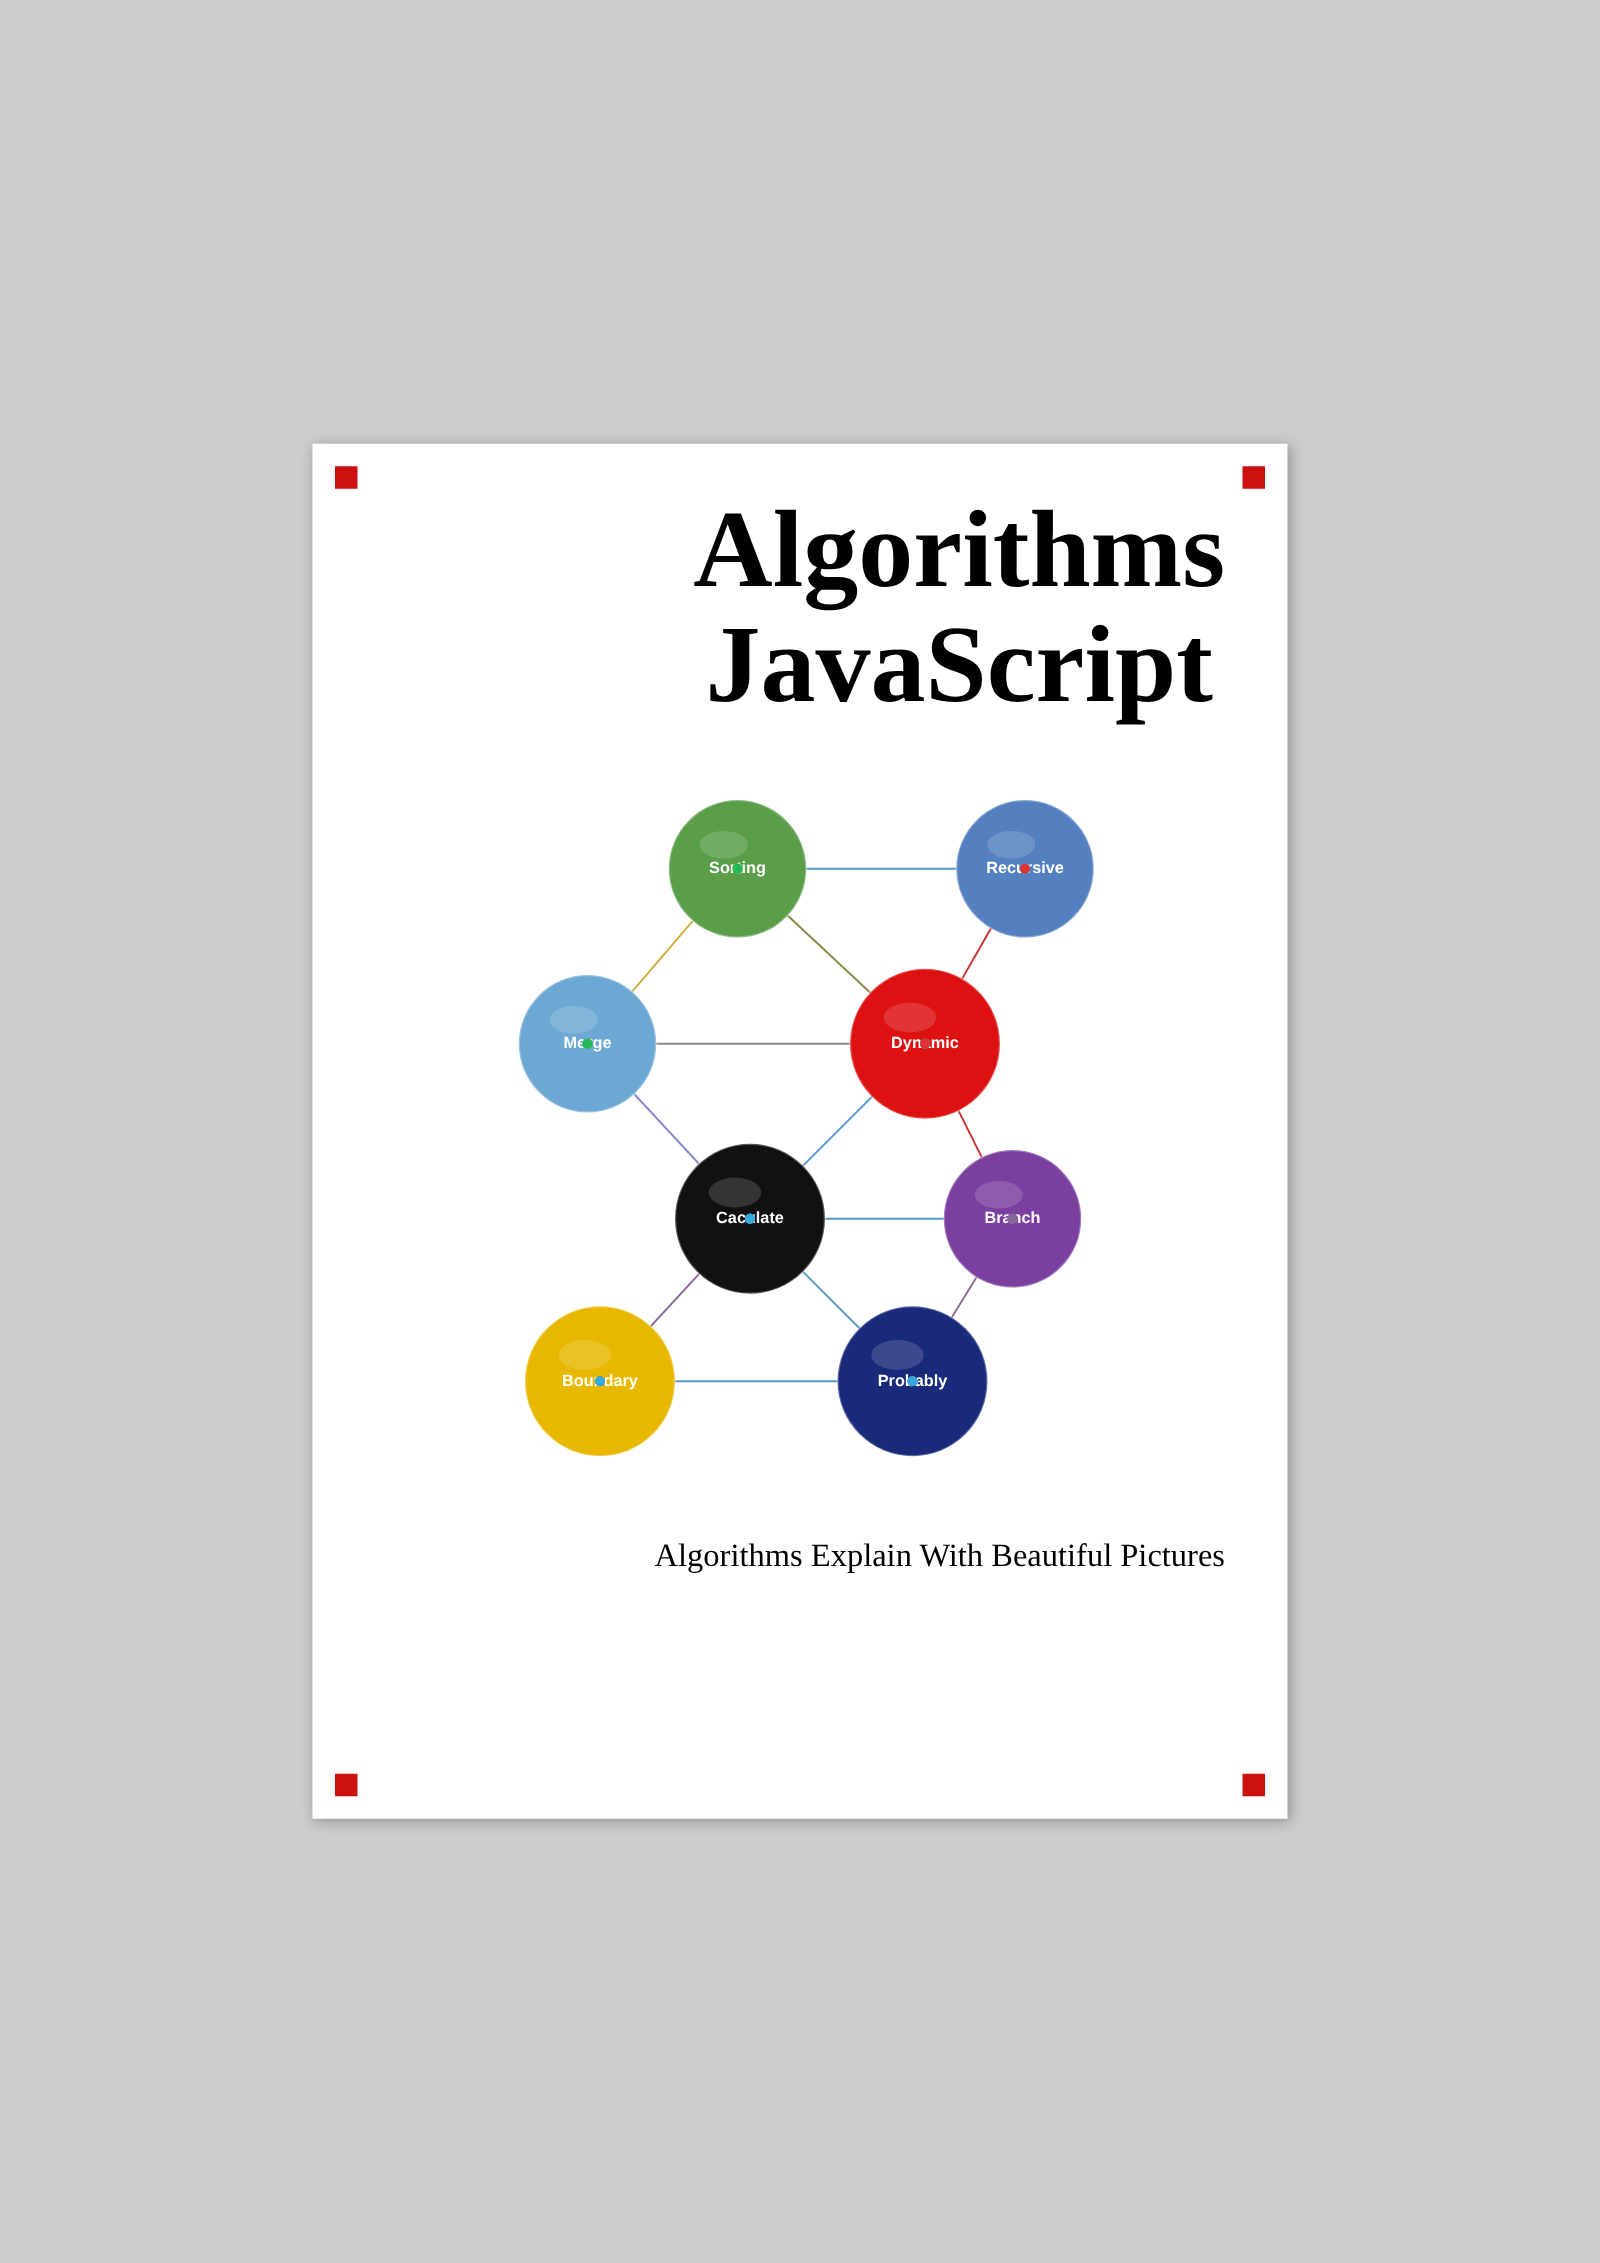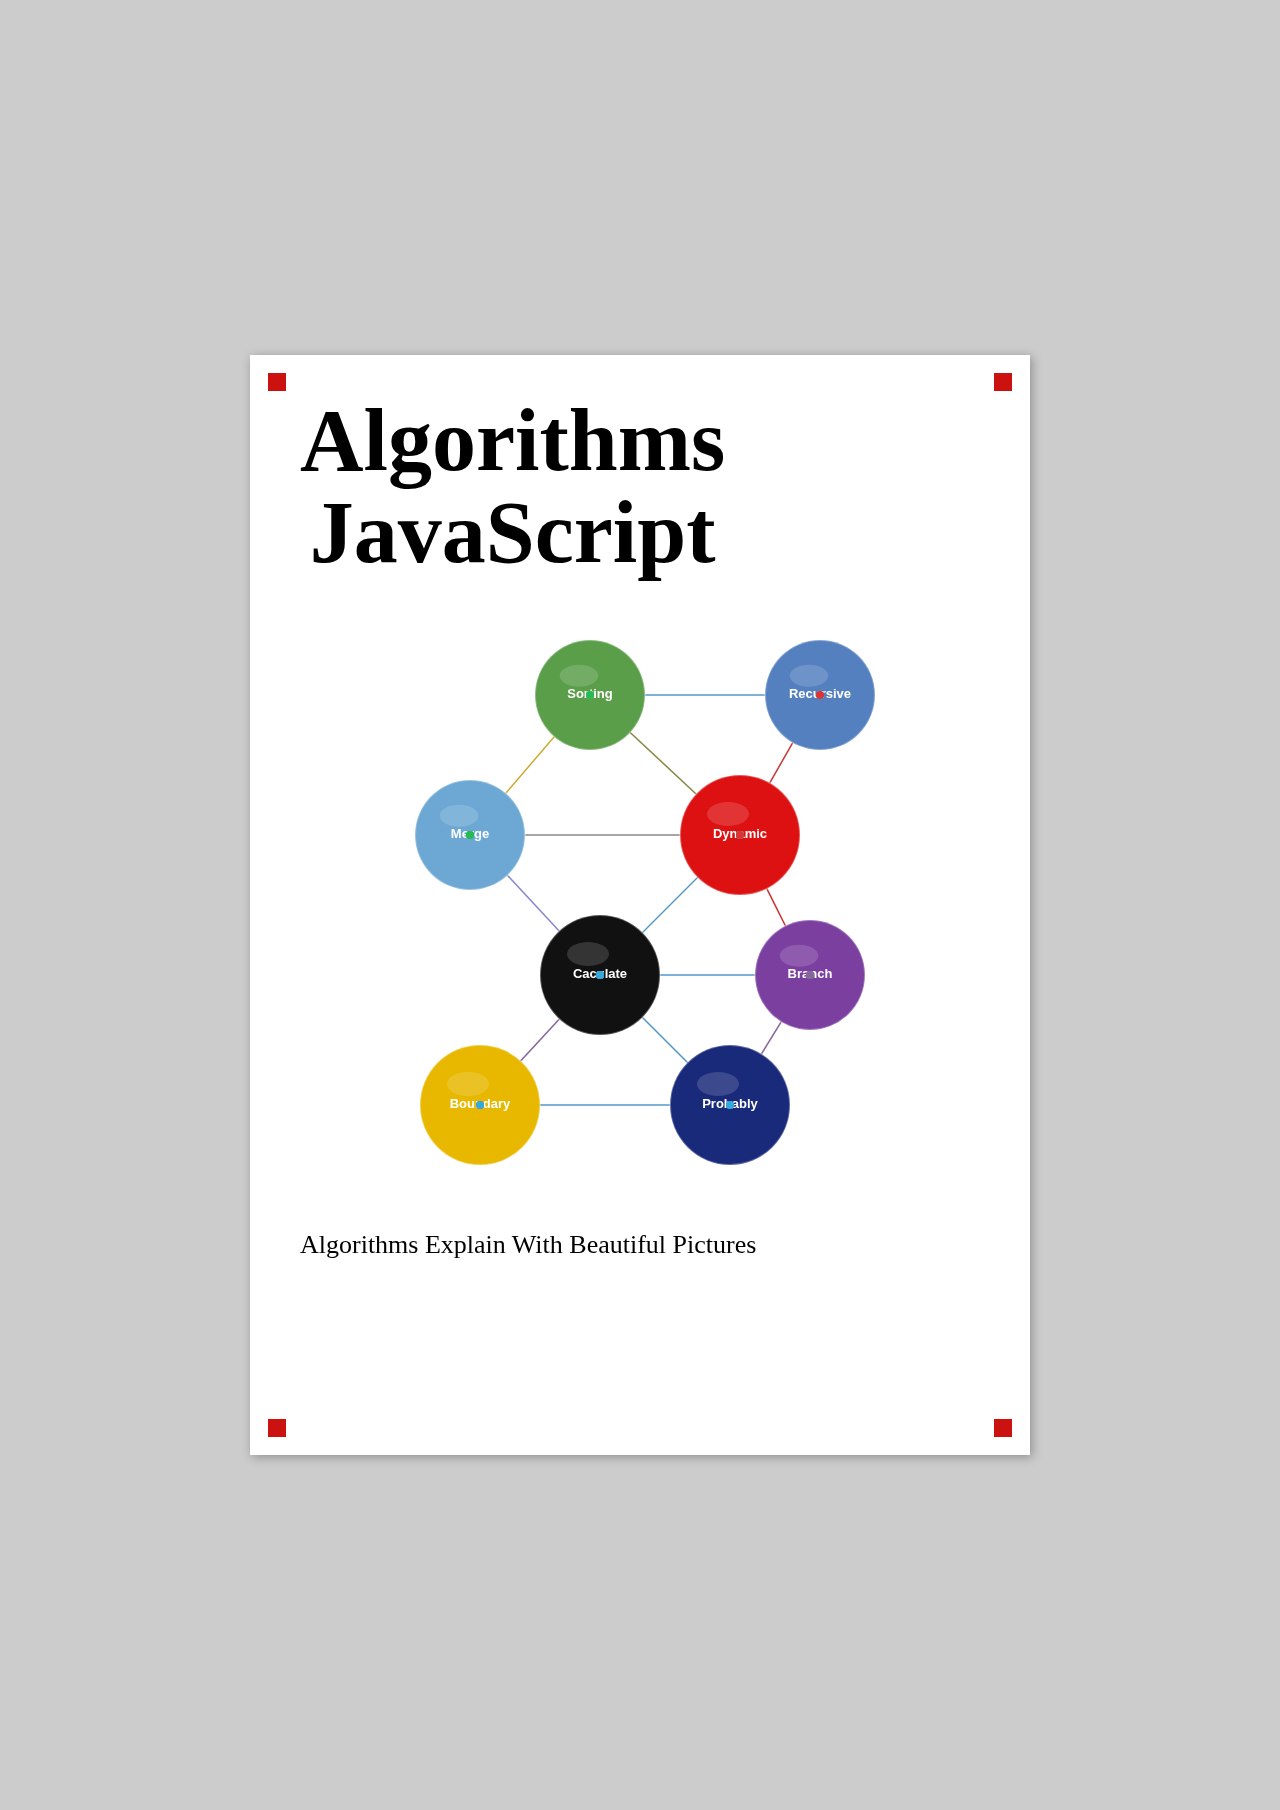--- a/index.html
+++ b/index.html
@@ -12,21 +12,21 @@
       font-family: Georgia, 'Times New Roman', serif;
     }
     .page {
       width: 780px;
       min-height: 1100px;
       background: #ffffff;
       position: relative;
       padding: 30px 50px 40px 50px;
       display: flex;
       flex-direction: column;
-      align-items: flex-start;
+      align-items: flex-end;
       box-shadow: 2px 2px 10px rgba(0,0,0,0.3);
     }
     
     .corner {
       position: absolute;
       width: 18px;
       height: 18px;
       background: #cc1111;
     }
     .corner-tl { top: 18px; left: 18px; }

